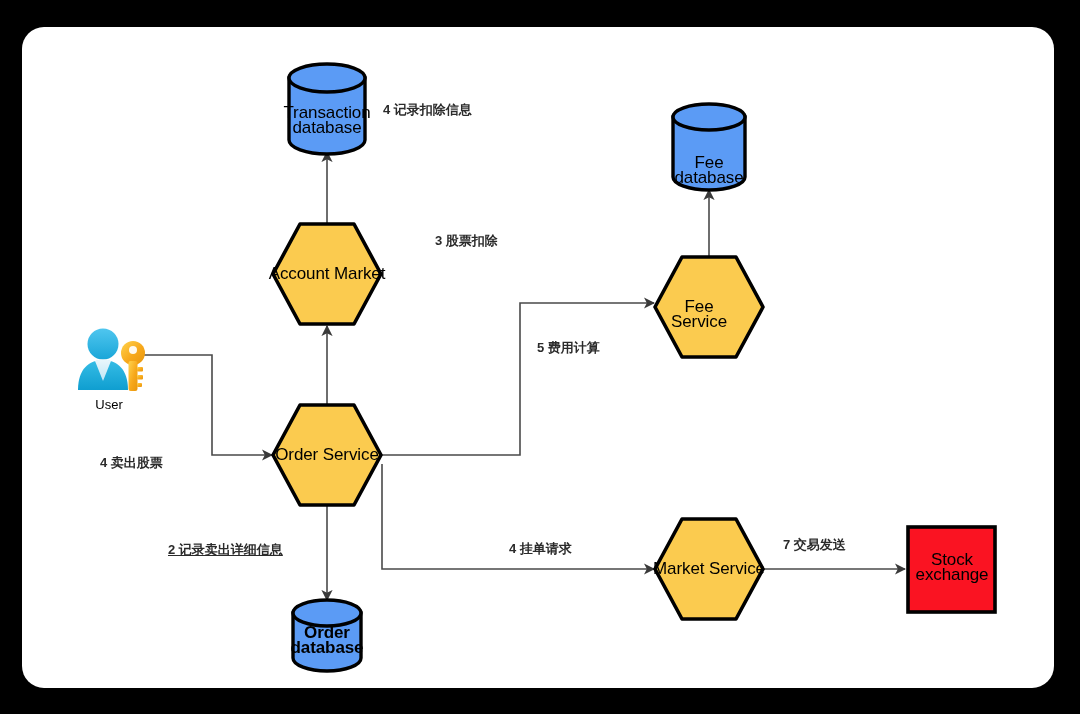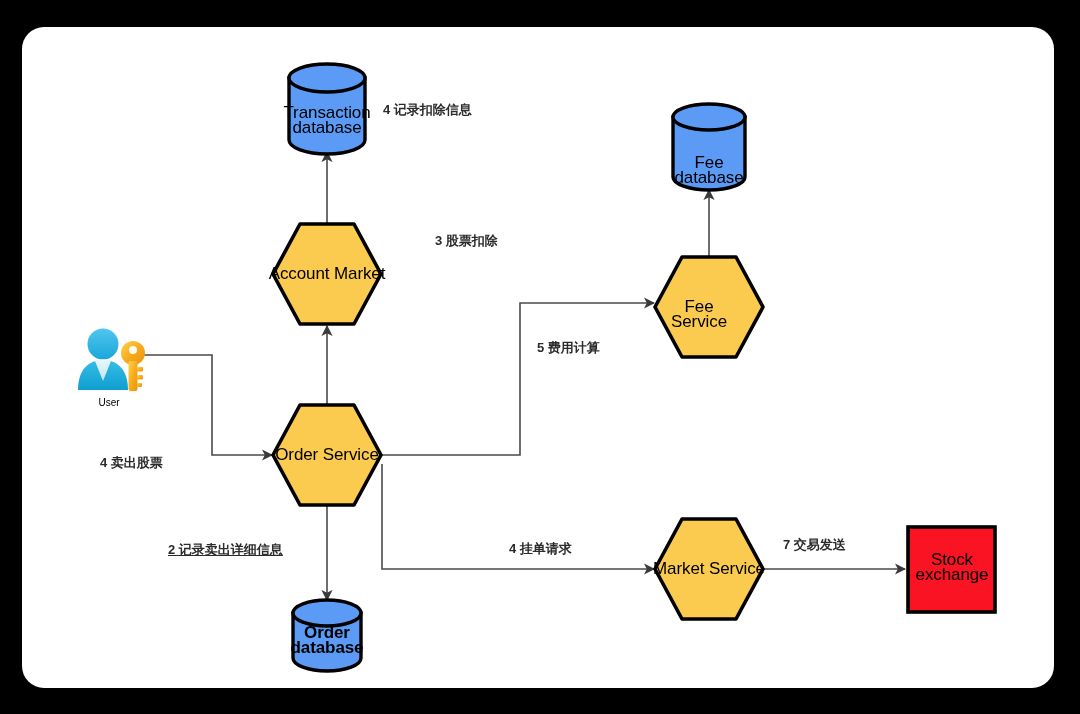--- a/index.html
+++ b/index.html
@@ -48,21 +48,21 @@
     position: absolute;
     color: #2b2b2b;
     font-size: 13px;
     line-height: 17px;
     font-weight: 700;
     white-space: nowrap;
   }
   .actor-caption {
     position: absolute;
     color: #000000;
-    font-size: 10px;
+    font-size: 13px;
     text-align: center;
     width: 120px;
   }
 </style>
 </head>
 <body>
 
 <div id="root">
   <div id="canvas"></div>
 

